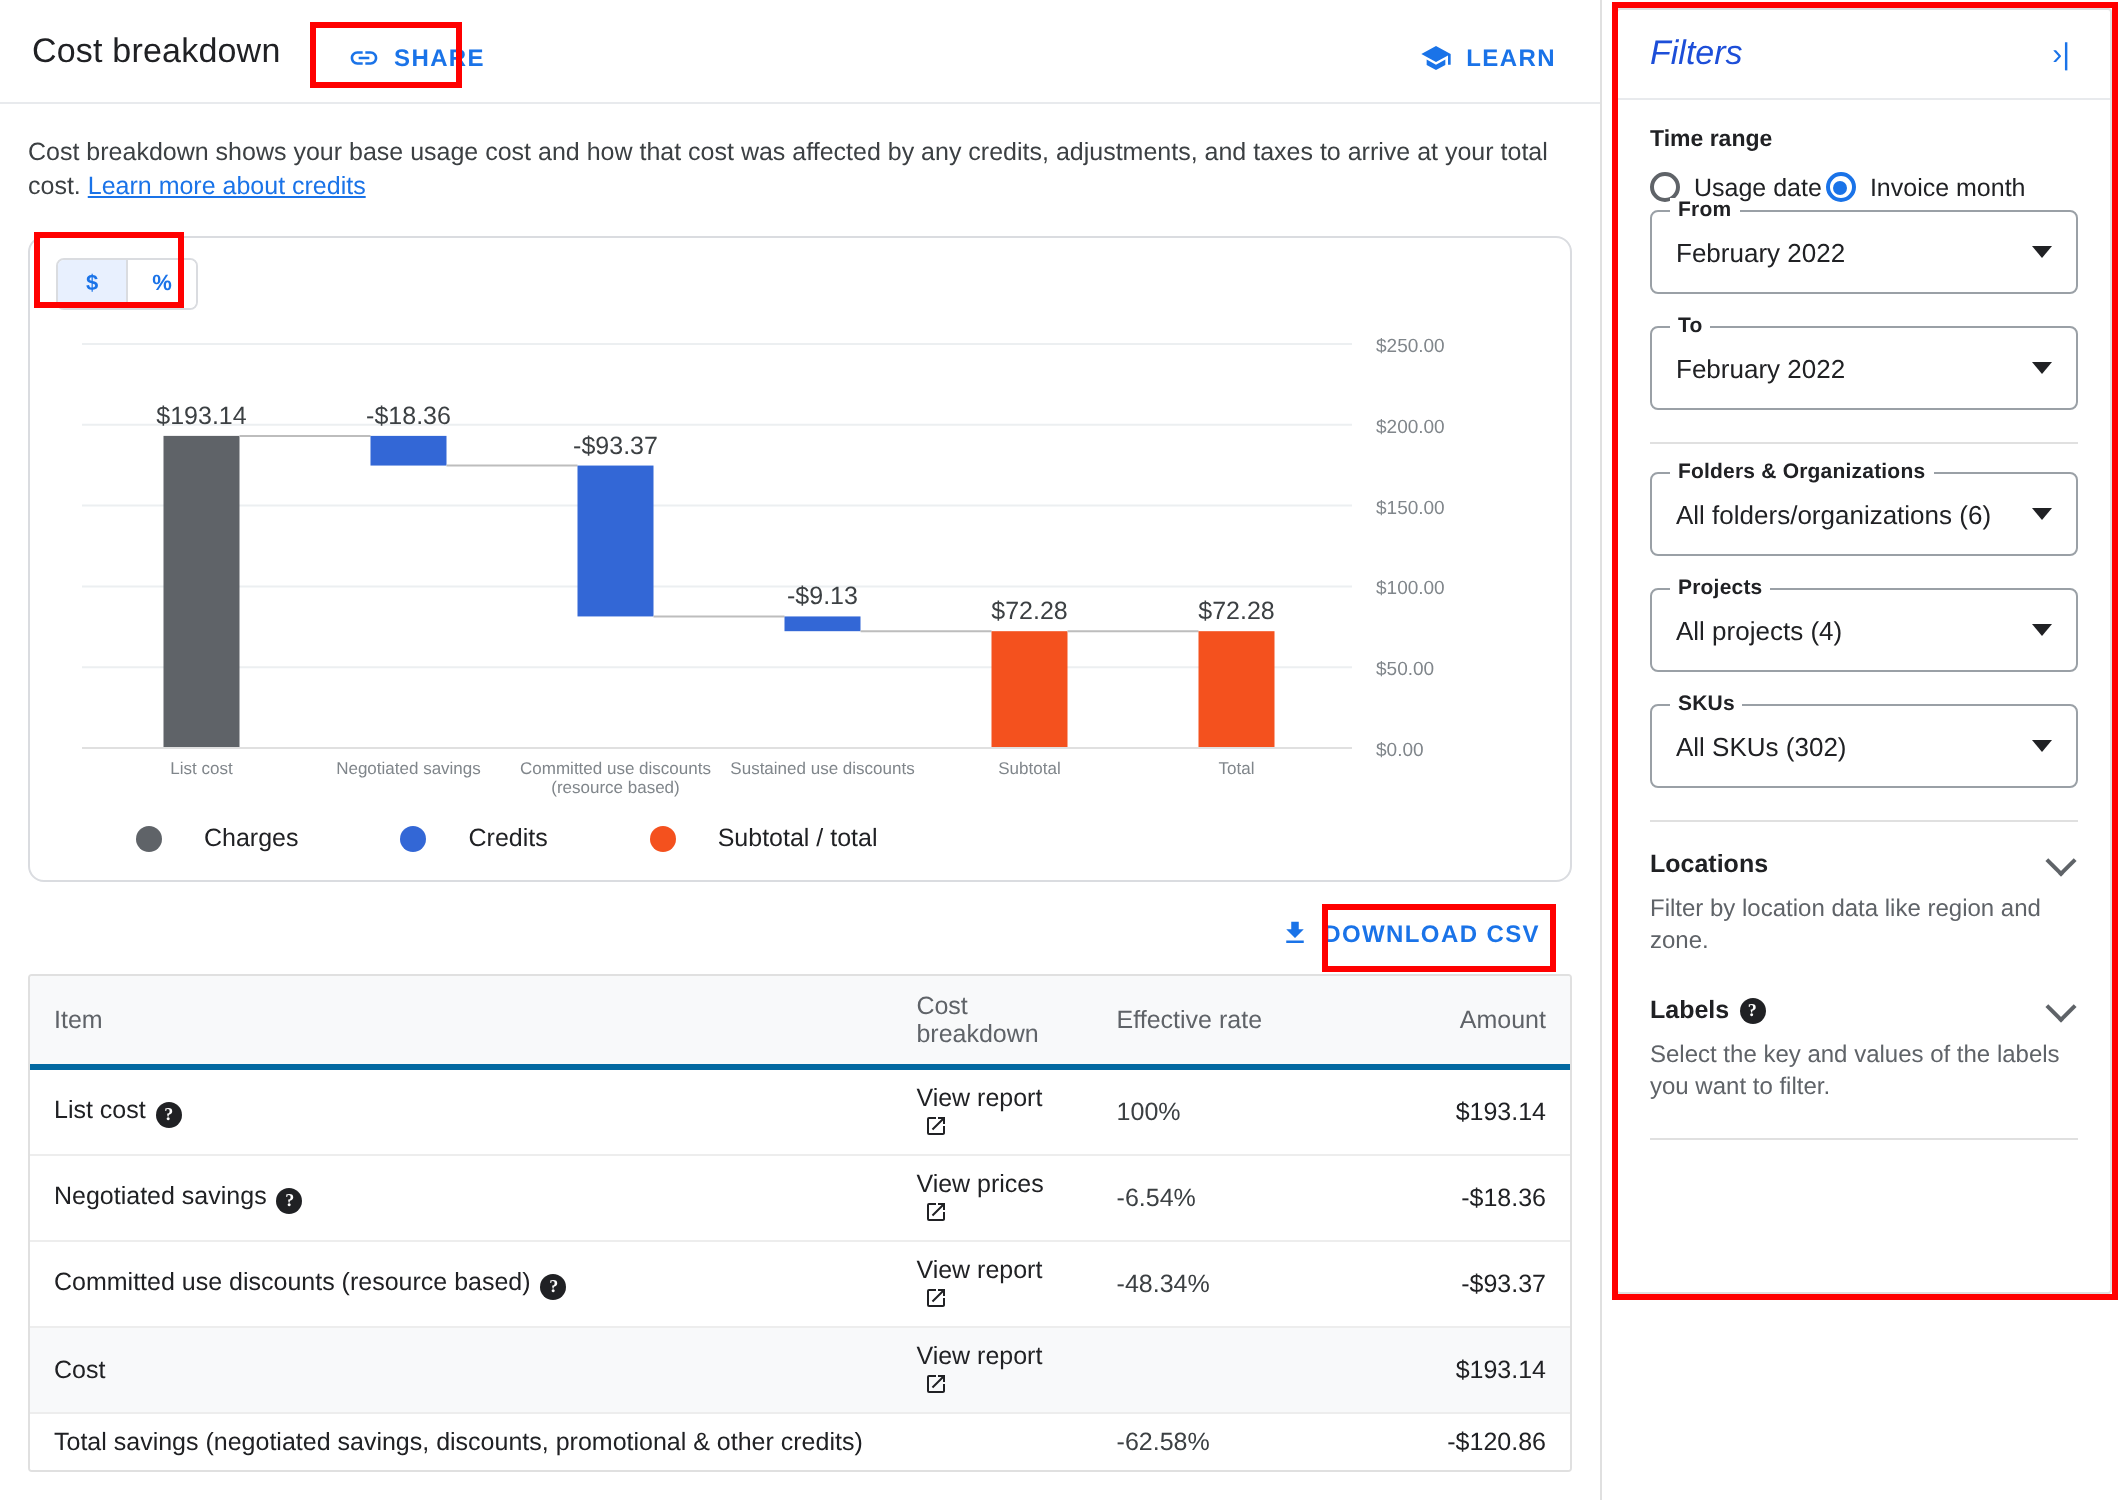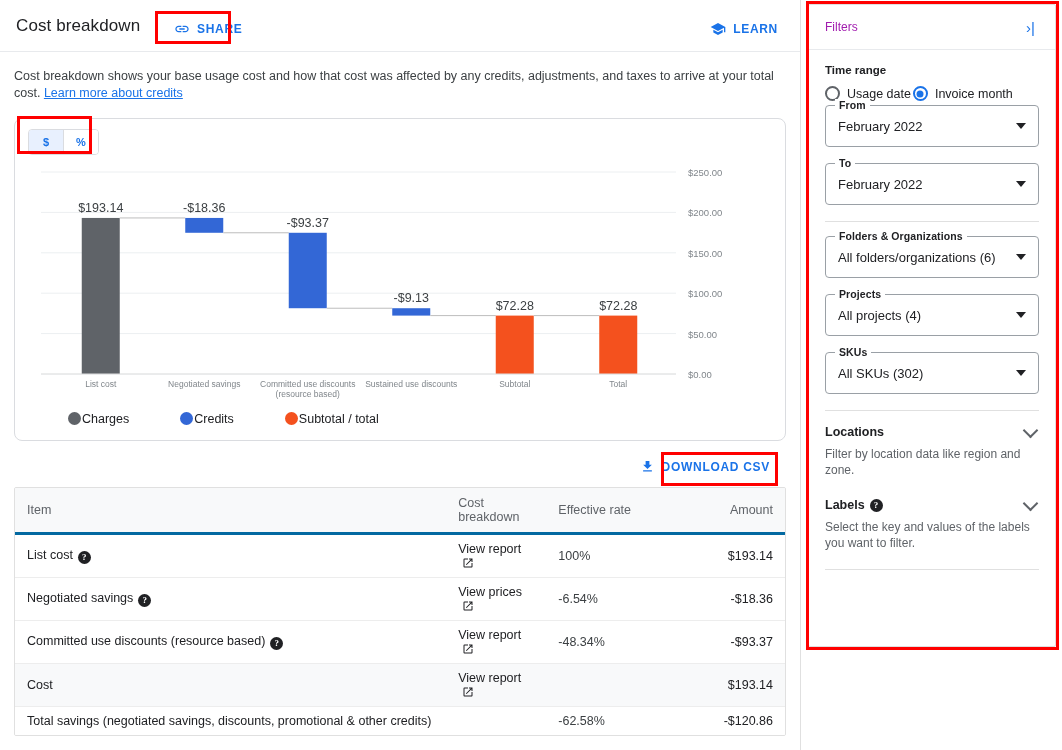--- a/index.html
+++ b/index.html
@@ -57,21 +57,21 @@
   }
   .toggle-btn.sel { background: #e8f0fe; }
   .toggle-div { width: 1px; background: #dadce0; }
 
   .plot { position: absolute; left: 0; top: 36px; width: 100%; height: 250px; }
   .plot svg { display: block; }
 
   .legend {
     position: absolute; left: 26px; bottom: 14px; display: flex; gap: 24px; align-items: center;
   }
-  .legend-item { display: flex; align-items: flex-start; gap: 1px; font-size: 12.5px; color: #202124; padding-left: 27px; }
+  .legend-item { display: flex; align-items: flex-end; gap: 21px; font-size: 12.5px; color: #202124; padding-left: 27px; }
   .dot { width: 13px; height: 13px; border-radius: 50%; display: inline-block; }
 
   
   .csv-row { position: relative; height: 46px; margin: 0 14px; }
   .csv-btn { position: absolute; right: 8px; top: 11px; }
 
   
   .tbl-wrap { margin: 0 14px; border: 1px solid #e0e0e0; border-radius: 2px; overflow: hidden; }
   table { width: 100%; border-collapse: collapse; font-size: 12.5px; }
   thead th {
@@ -105,21 +105,21 @@
   
   .panel {
     position: absolute; left: 808px; top: 4px; width: 248px; height: 643px;
     background: #fff; border: 1px solid #e0e0e0; border-radius: 2px;
     overflow: hidden;
   }
   .panel-head {
     height: 45px; display: flex; align-items: center; justify-content: space-between;
     padding: 0 16px; border-bottom: 1px solid #e8eaed;
   }
-  .panel-title { font-size: 12px; color: #a21caf; }
+  .panel-title { font-size: 17px; color: #1d4ed8; font-style: italic; }
   .collapse-btn {
     background: transparent; border: none; cursor: pointer; color: #1a73e8;
     font-size: 15px; padding: 2px 4px; font-family: inherit; line-height: 1;
   }
   .panel-body { padding: 14px 16px 0 16px; }
   .sect-label { font-size: 11.5px; font-weight: 700; color: #202124; margin-bottom: 10px; }
 
   .radios { display: flex; align-items: center; gap: 2px; margin-bottom: 4px; }
   .radio { display: flex; align-items: center; gap: 7px; font-size: 12.5px; color: #202124; cursor: pointer; }
   .rdot { width: 15px; height: 15px; border-radius: 50%; border: 2px solid #5f6368; position: relative; }

